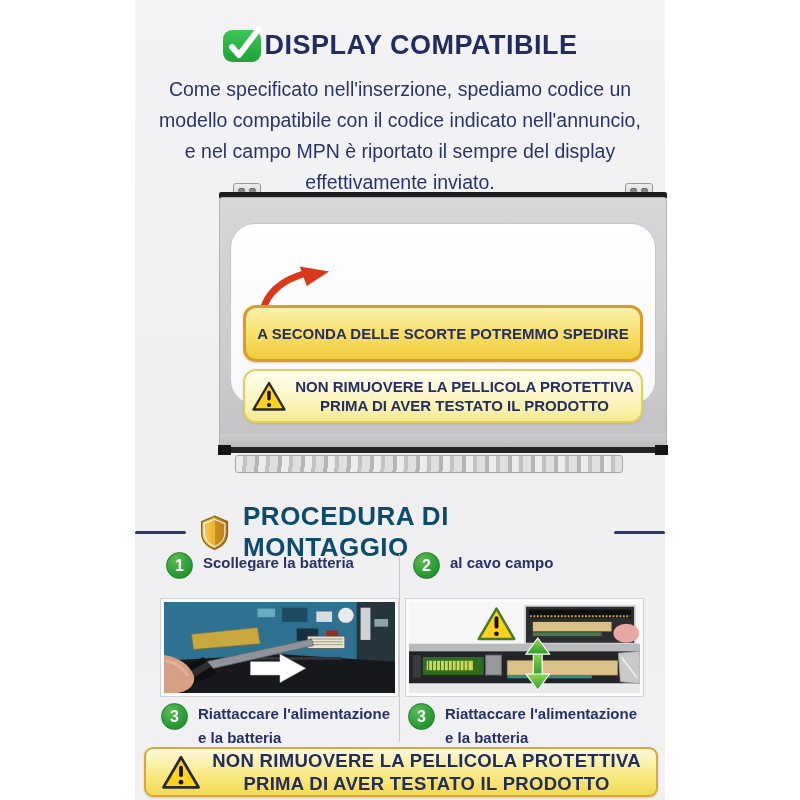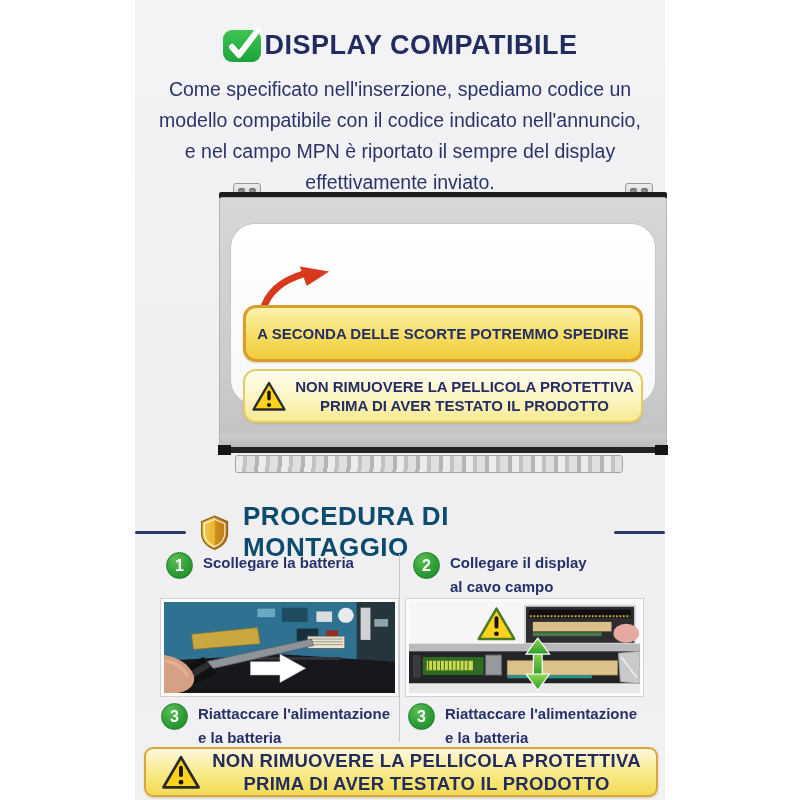--- a/index.html
+++ b/index.html
@@ -215,21 +215,20 @@
   <div class="step step-1">
     <div class="step-badge">1</div>
     <div class="step-text">
       <div>Scollegare la batteria</div>
     </div>
   </div>
 
   <div class="step step-2">
     <div class="step-badge">2</div>
     <div class="step-text">
-      <div>Collegare il display</div>
       <div>al cavo campo</div>
     </div>
   </div>
 
   <div class="photo photo-left">
     <svg viewBox="0 0 235 96" preserveAspectRatio="none">
       <rect x="0" y="0" width="235" height="96" fill="#2f7191"></rect>
       <rect x="196" y="0" width="39" height="96" fill="#26343c"></rect>
       <rect x="200" y="6" width="10" height="34" fill="#cfd3d5"></rect>
       <rect x="214" y="18" width="14" height="8" fill="#8fa3ab"></rect>

